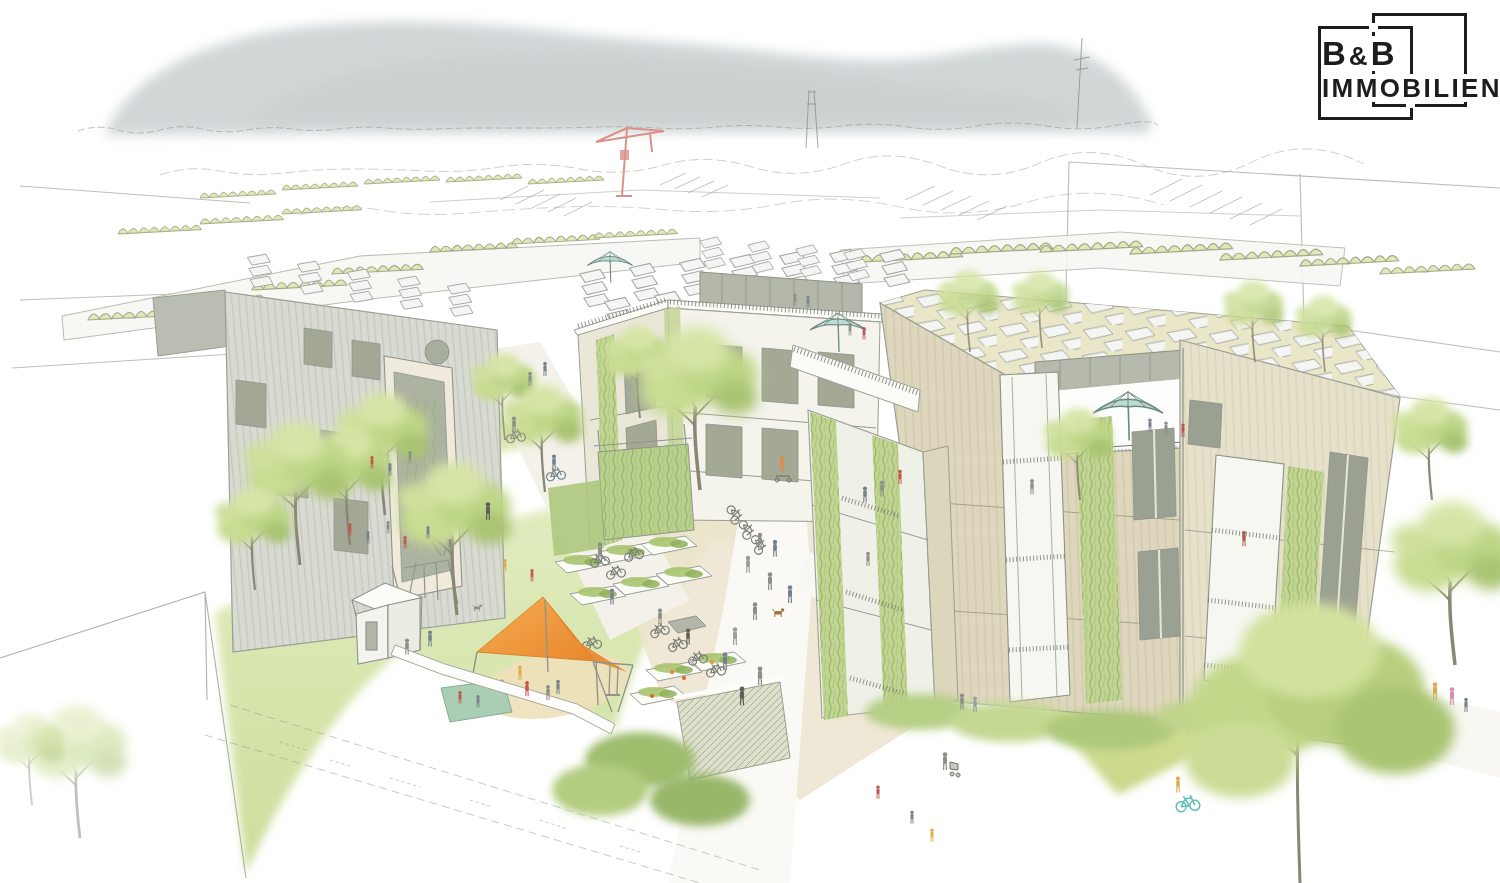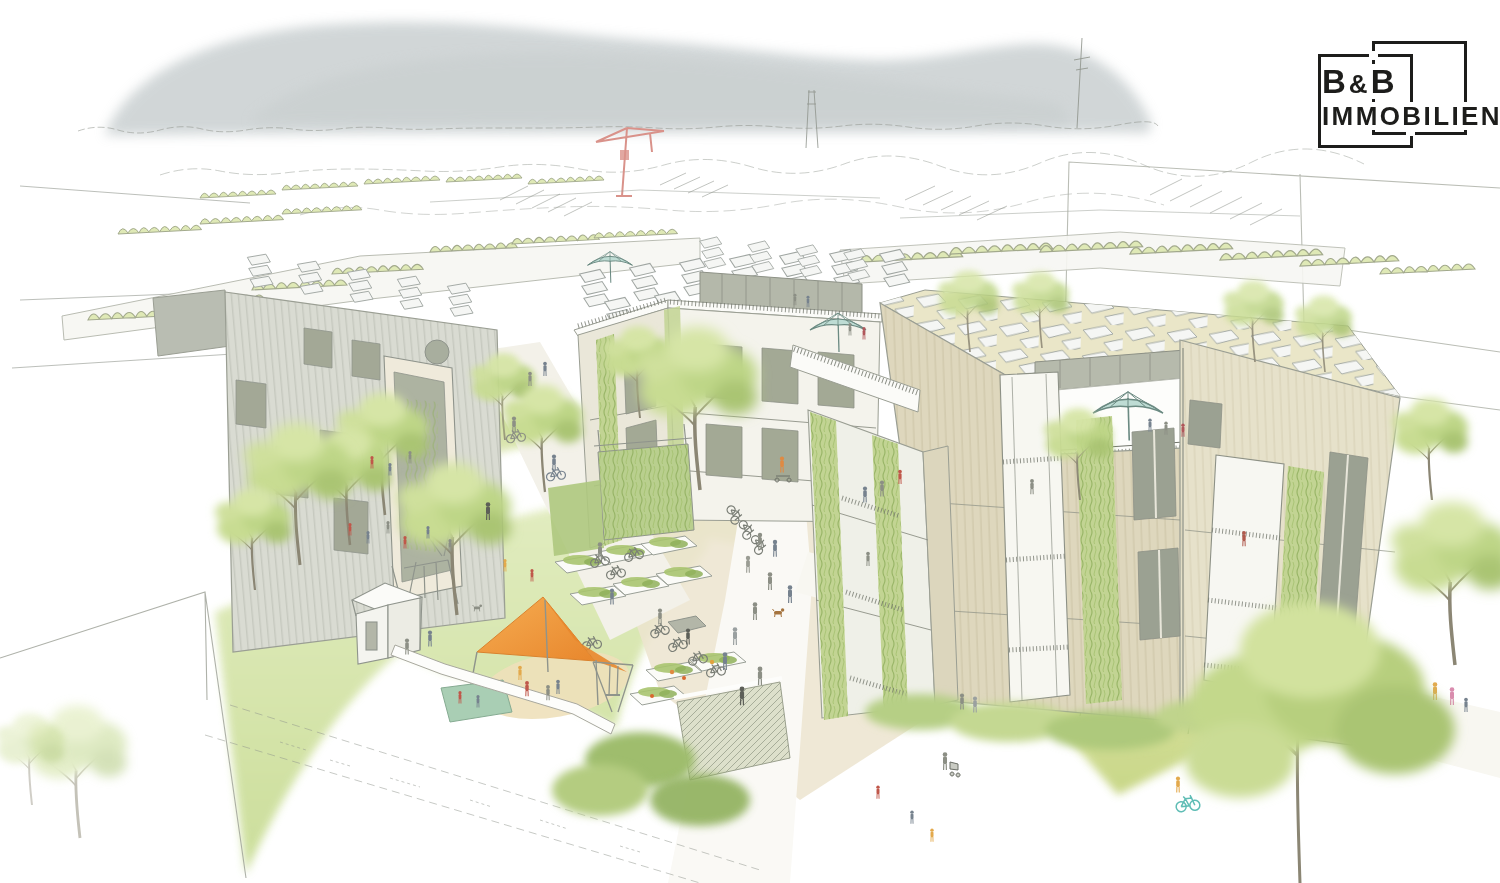--- a/index.html
+++ b/index.html
@@ -1,20 +1,20 @@
 <!DOCTYPE html>
 <html style="--logo_ink: #1d1d1b; --mountain: #b5bec0; --sketch_line: #8f948c; --foliage_light: #dce8b0; --foliage: #c3d88b; --foliage_dark: #9dba67; --lawn: #d9e6ad; --facade_gray: #d9dbd2; --facade_cream: #edebdf; --facade_tan: #ddd6bd; --window_sage: #a2a896; --solar_panel: #f5f6f4; --gravel: #e9e1cb; --sail_orange: #ef9c3f; --umbrella_teal: #bedcd4; --crane_red: #d9928a; --blanket_green: #a9ceb4; --bike_teal: #5fbdb5; --person_red: #c0574a; --person_yellow: #e3a94c; --person_blue: #76828e;"><head>
 <meta charset="utf-8">
 <style>
   html,body{margin:0;padding:0;background:#ffffff;}
   .canvas{position:relative;width:1500px;height:883px;background:#ffffff;overflow:hidden;
           font-family:"Liberation Sans",sans-serif;}
   .canvas svg{position:absolute;left:0;top:0;}
   
-  .logo{position:absolute;left:1316px;top:40px;width:160px;height:118px;color:var(--logo_ink,#1d1d1b);}
+  .logo{position:absolute;left:1316px;top:12px;width:160px;height:118px;color:var(--logo_ink,#1d1d1b);}
   .logo .sq{position:absolute;border:3.5px solid currentColor;box-sizing:border-box;background:transparent;}
   .logo .sq1{left:2px;top:14px;width:95px;height:94px;}
   .logo .sq2{left:56px;top:1px;width:95px;height:94px;}
   .logo .gap{position:absolute;background:#ffffff;width:9px;height:9px;}
   .logo .gap1{left:53px;top:11px;}
   .logo .gap2{left:90px;top:87px;}
   .logo .l1{position:absolute;left:6px;top:24px;font-size:33px;font-weight:bold;letter-spacing:3px;
             line-height:1;background:#ffffff;padding:1px 3px 1px 0;}
   .logo .l1 .amp{font-size:26px;}
   .logo .l2{position:absolute;left:6px;top:62px;font-size:26px;font-weight:bold;letter-spacing:2.4px;

